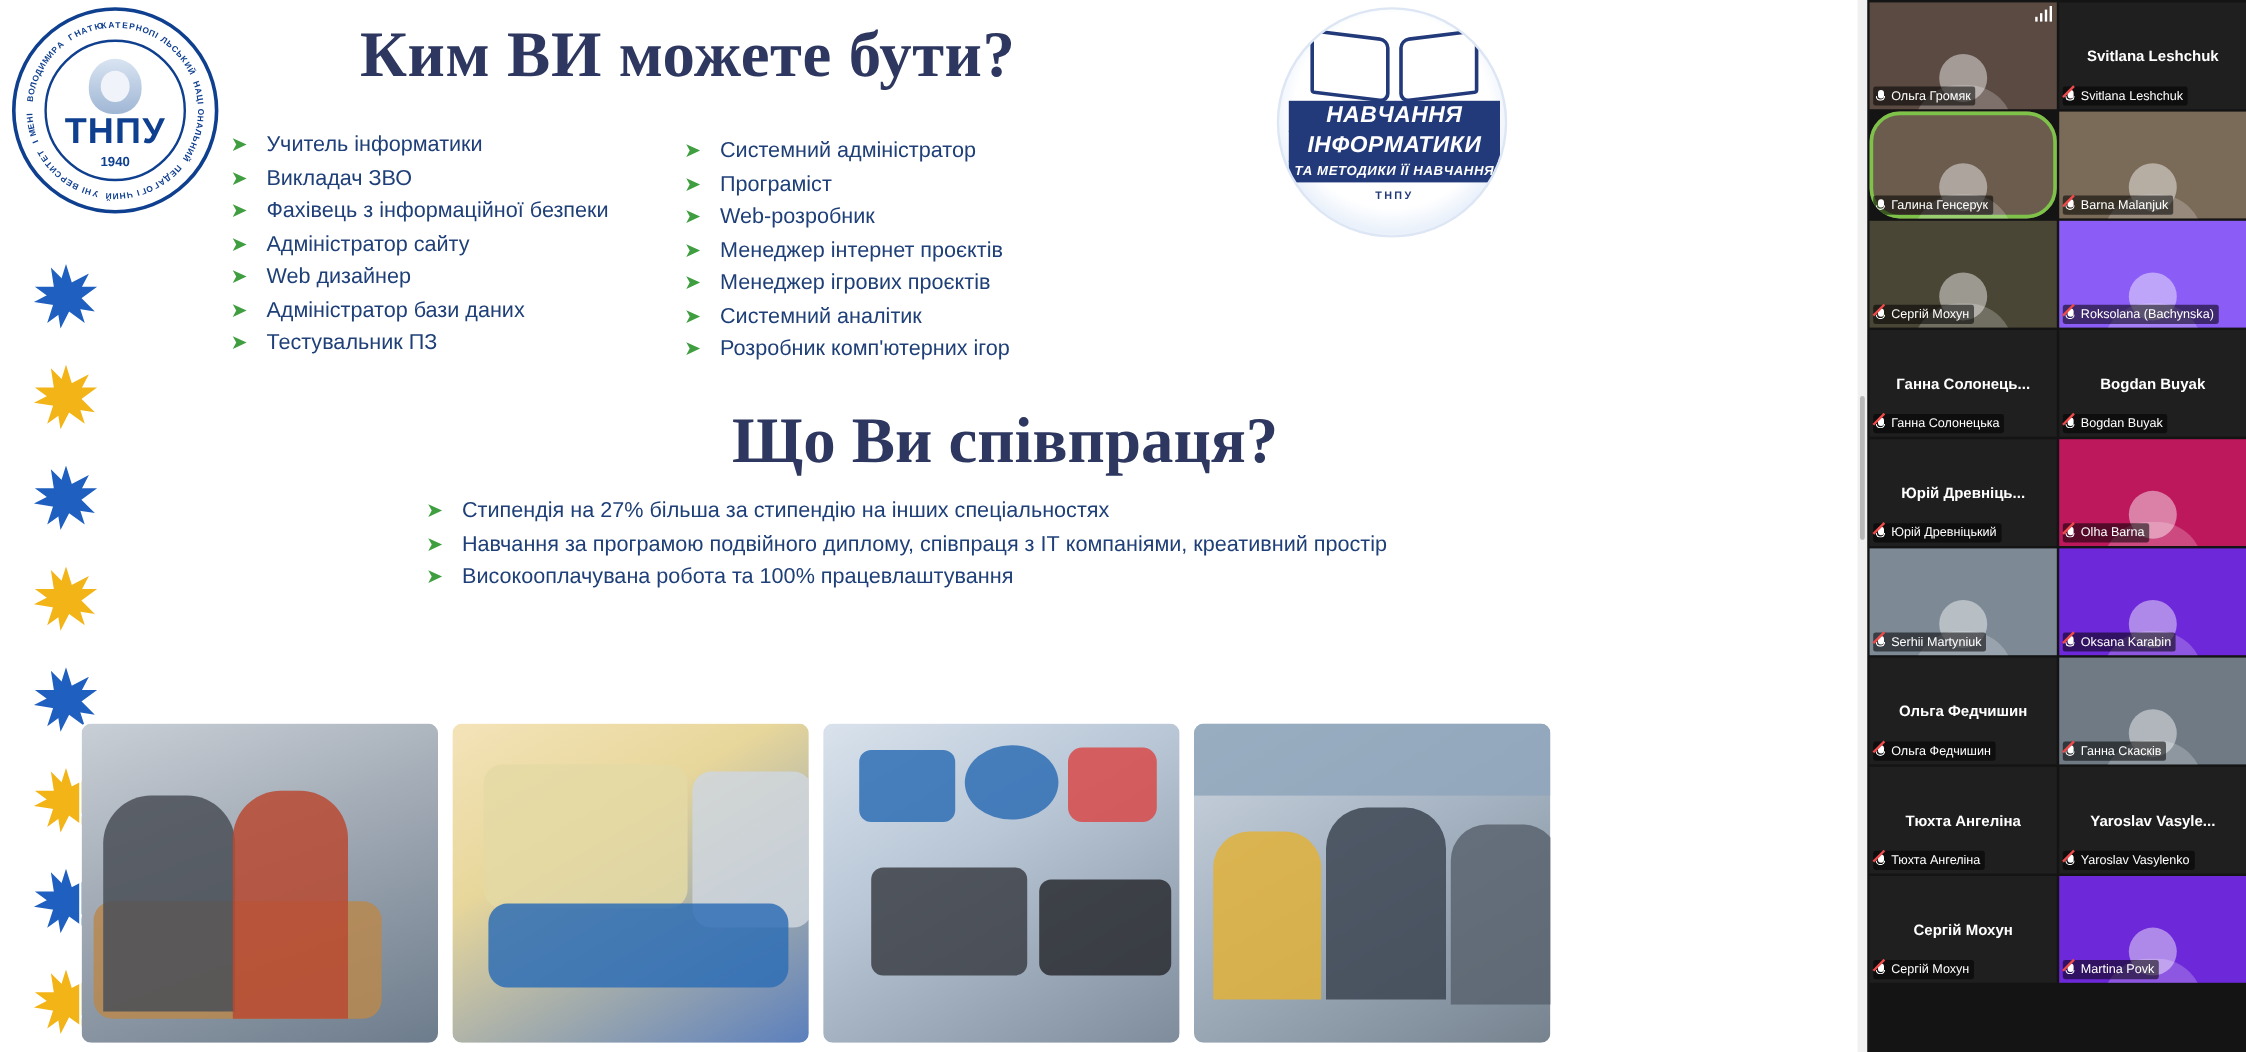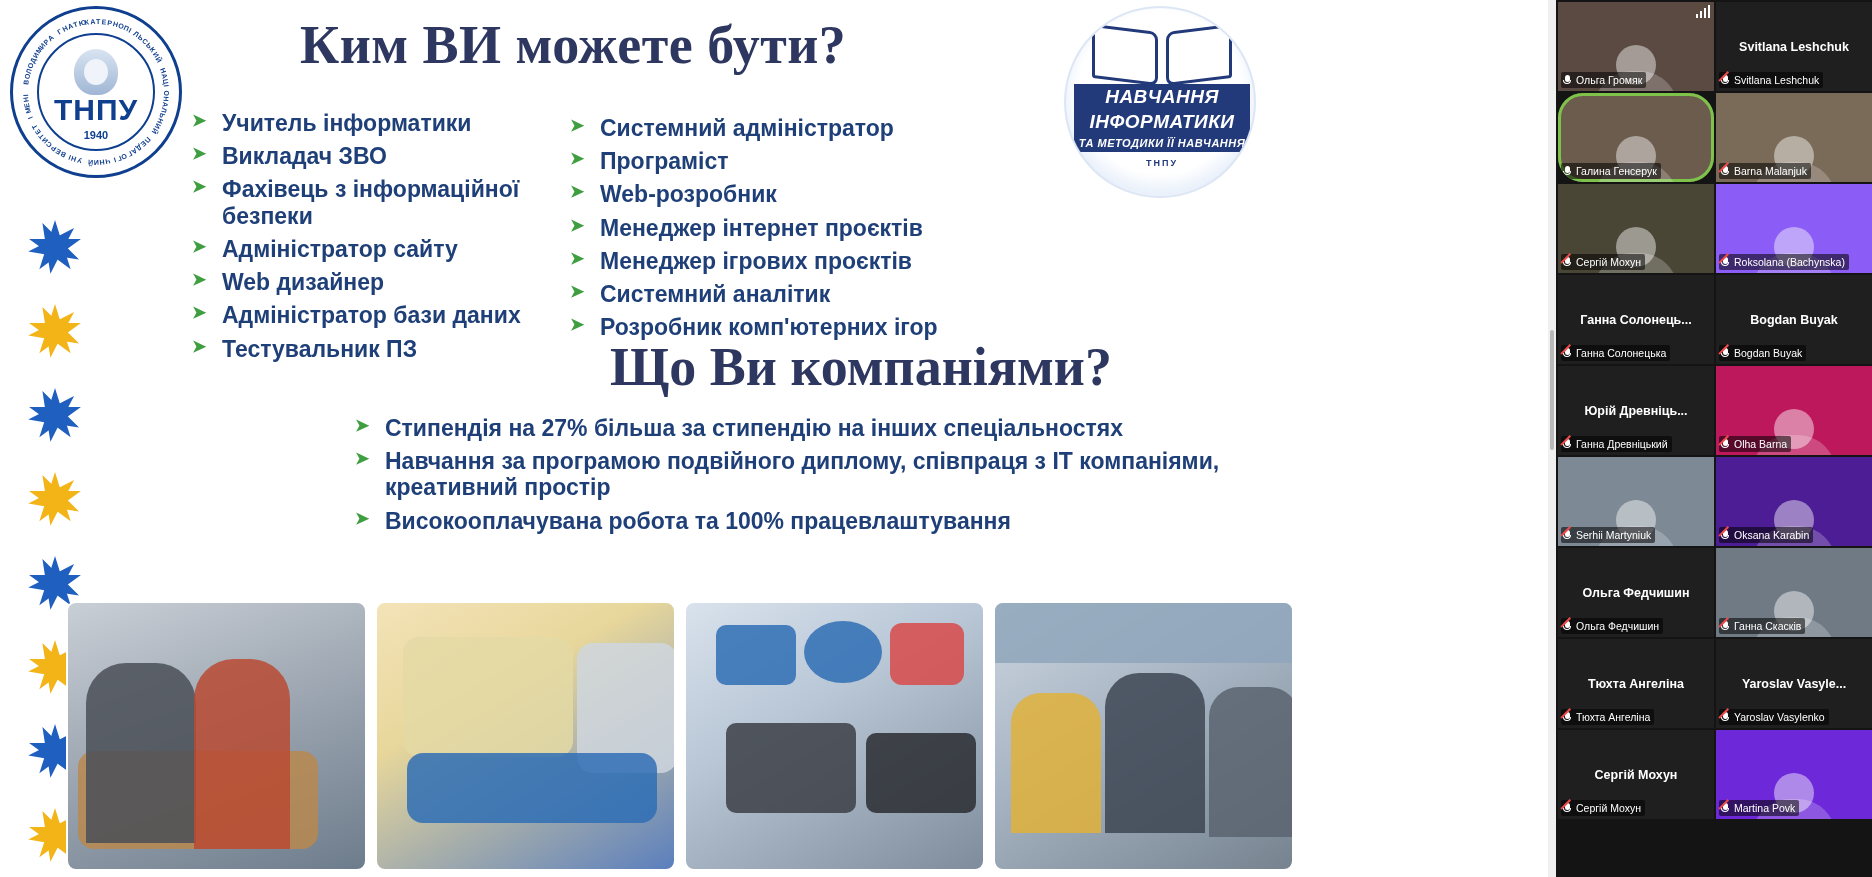--- a/index.html
+++ b/index.html
@@ -210,22 +210,22 @@
   
   ul.bullets {
     list-style: none;
     margin: 0;
     padding: 0;
   }
   ul.bullets li {
     position: relative;
     padding-left: 30px;
     margin-bottom: 7px;
-    font-size: 23px;
-    font-weight: bold;
+    font-size: 18px;
+    font-weight: normal;
     color: #1e3f77;
     line-height: 1.14;
   }
   ul.bullets li::before {
     content: "\27A4";
     position: absolute;
     left: 0;
     top: 1px;
     font-size: 17px;
     color: #3f9e3f;
@@ -557,21 +557,21 @@
           <span style="transform: rotate(265.325deg) translate(74px) rotate(90deg);">А</span>
         </div>
       <div class="inner">
         <div class="portrait"></div>
         <div class="abbrev">ТНПУ</div>
         <div class="year">1940</div>
       </div>
     </div>
 
     <div class="title-1">Ким ВИ можете бути?</div>
-    <div class="title-2">Що Ви компаніями?</div>
+    <div class="title-2">Що Ви співпраця?</div>
 
     <div class="dept-logo">
       <div class="book">
         <div class="pg l"></div>
         <div class="pg r"></div>
       </div>
       <div class="band band1">НАВЧАННЯ</div>
       <div class="band band2">ІНФОРМАТИКИ</div>
       <div class="band band3">ТА МЕТОДИКИ ЇЇ НАВЧАННЯ</div>
       <div class="band4">ТНПУ</div>
@@ -714,21 +714,21 @@
       <div class="tile avatar-only" style="background: rgb(31, 31, 31);">
         <div class="centername">Bogdan Buyak</div>
         <div class="name">Bogdan Buyak</div>
         <div class="mic muted">
           <div class="cap"></div>
           <div class="stand"></div>
         </div>
       </div>
       <div class="tile avatar-only" style="background: rgb(31, 31, 31);">
         <div class="centername">Юрій Древніць...</div>
-        <div class="name">Ганна Древніцький</div>
+        <div class="name">Юрій Древніцький</div>
         <div class="mic muted">
           <div class="cap"></div>
           <div class="stand"></div>
         </div>
       </div>
       <div class="tile" style="background: #be185d;">
         <div class="vid">
           <div class="body"></div>
           <div class="head"></div>
         </div>
@@ -742,21 +742,21 @@
         <div class="vid">
           <div class="body"></div>
           <div class="head"></div>
         </div>
         <div class="name">Serhii Martyniuk</div>
         <div class="mic muted">
           <div class="cap"></div>
           <div class="stand"></div>
         </div>
       </div>
-      <div class="tile" style="background: #4c1d95; padding-left: 24px;">
+      <div class="tile" style="background: #6d28d9; padding-left: 24px;">
         <div class="vid">
           <div class="body"></div>
           <div class="head"></div>
         </div>
         <div class="name">Oksana Karabin</div>
         <div class="mic muted">
           <div class="cap"></div>
           <div class="stand"></div>
         </div>
       </div>

